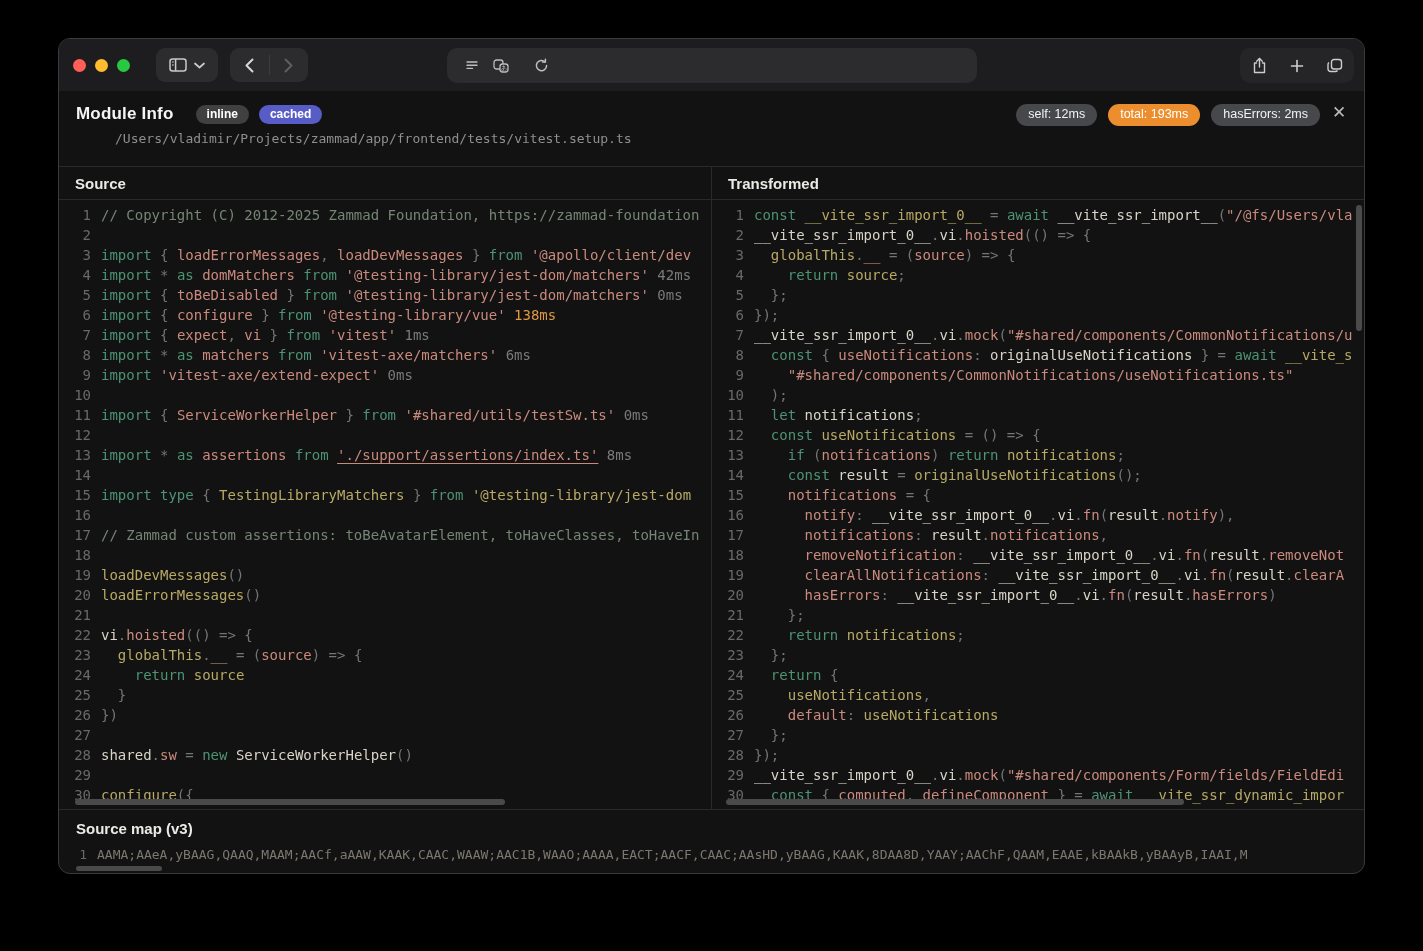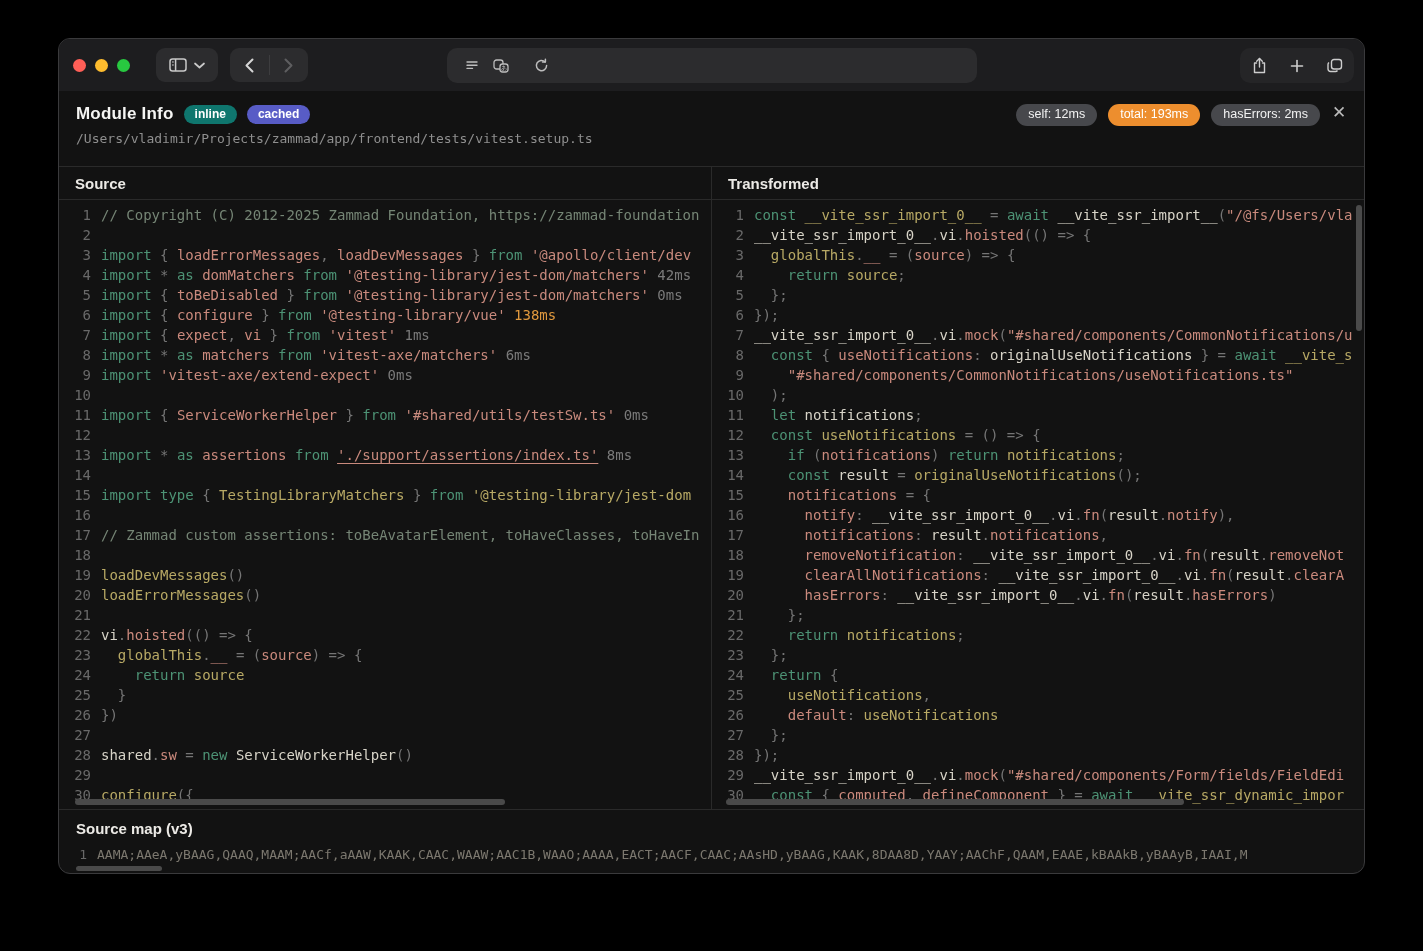--- a/index.html
+++ b/index.html
@@ -33,30 +33,30 @@
     justify-content:space-around; }
   .icon-btn { display:flex; align-items:center; justify-content:center; width:30px; height:30px; }
 
   
   .mod-header { position:relative; height:76px; padding:13px 18px 0 17px;
     border-bottom:1px solid #2a2a2a; background:#121212; }
   .mod-row1 { display:flex; align-items:center; gap:10px; }
   .mod-title { color:#f5f5f3; font-size:17px; font-weight:700; letter-spacing:.2px; }
   .badge { border-radius:999px; font-size:12px; font-weight:600; color:#fff;
     padding:3px 11px 4px; line-height:1; }
-  .badge.green { background:#0f766e; }
+  .badge.green { background:#404040;margin-left:12px; }
   .badge.indigo { background:#585cc6; }
   .timings { position:absolute; right:44px; top:13px; display:flex; gap:11px; align-items:center; }
   .pill { border-radius:999px; font-size:12.5px; font-weight:400; padding:4px 12px 5px;
     line-height:1; color:#f2f2f2; background:#47484c; }
   .pill.orange { background:#ed8e2e; color:#fff; }
   .mod-close { position:absolute; right:14px; top:10px; color:#b9b9b9; font-size:17px;
     width:22px; height:22px; display:flex; align-items:center; justify-content:center; cursor:default; }
   .mod-path { margin-top:7px; font-family:"DejaVu Sans Mono", monospace;
-    font-size:13px; color:#8f8f8f; }
+    font-size:13px; color:#8f8f8f;margin-left:39px; }
 
   
   .panes { display:flex; height:642px; }
   .pane { flex:1; min-width:0; position:relative; overflow:hidden; }
   .pane.first { border-right:1px solid #2a2a2a; }
   .pane-header { height:33px; display:flex; align-items:center; padding:0 16px;
     border-bottom:1px solid #2a2a2a; color:#eceae6; font-size:15px; font-weight:700; }
   .code { padding-top:5px; font-family:"DejaVu Sans Mono", monospace;
     font-size:14px; line-height:20px; }
   .code-line { display:flex; white-space:pre; }

